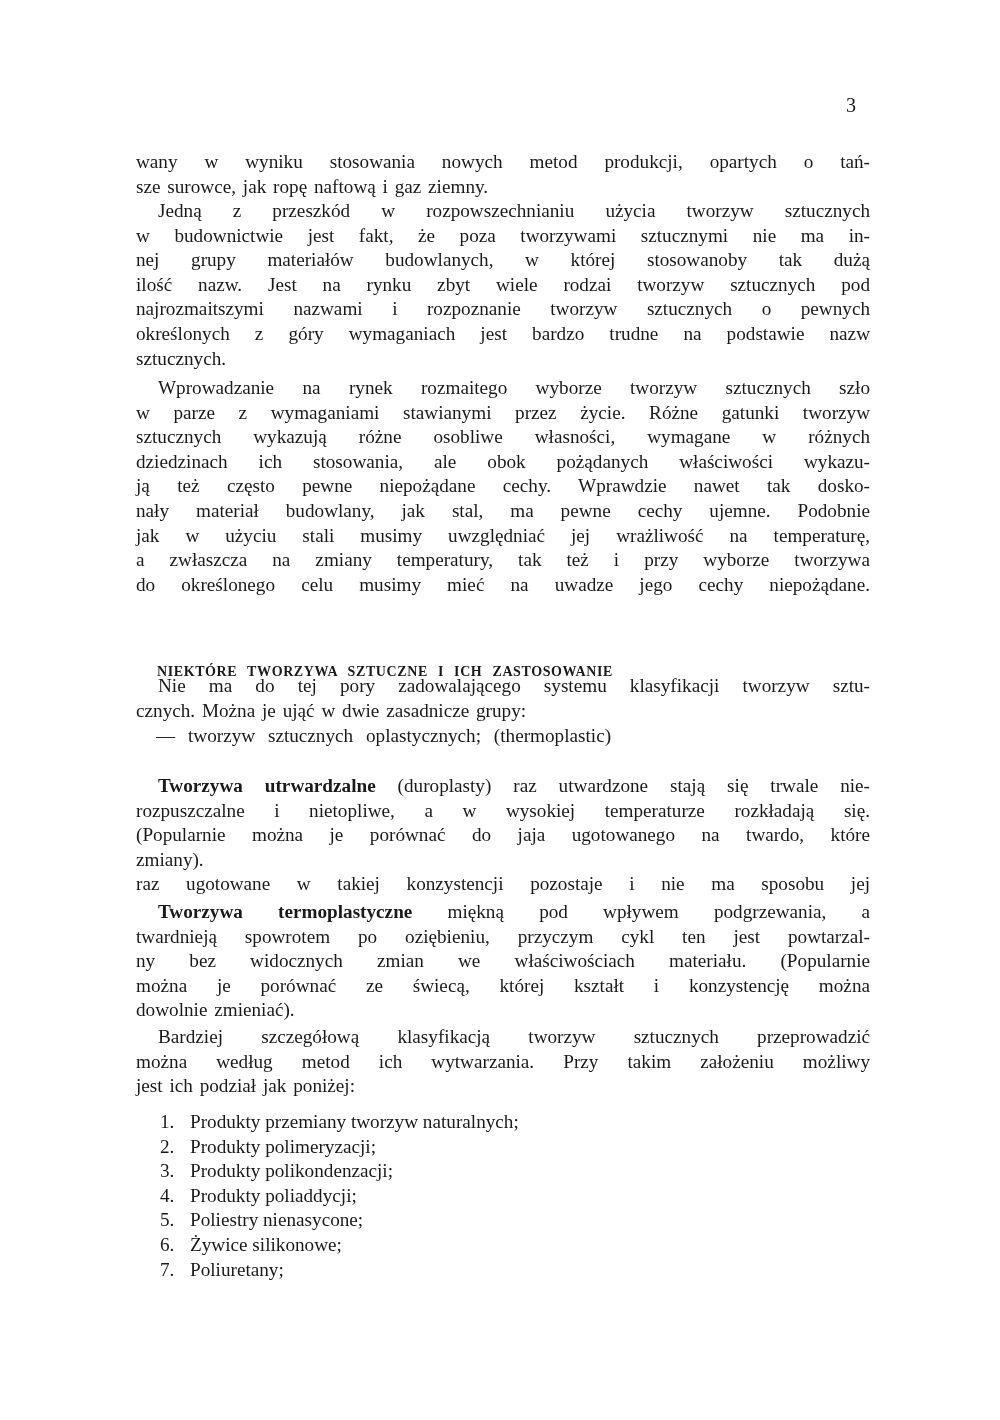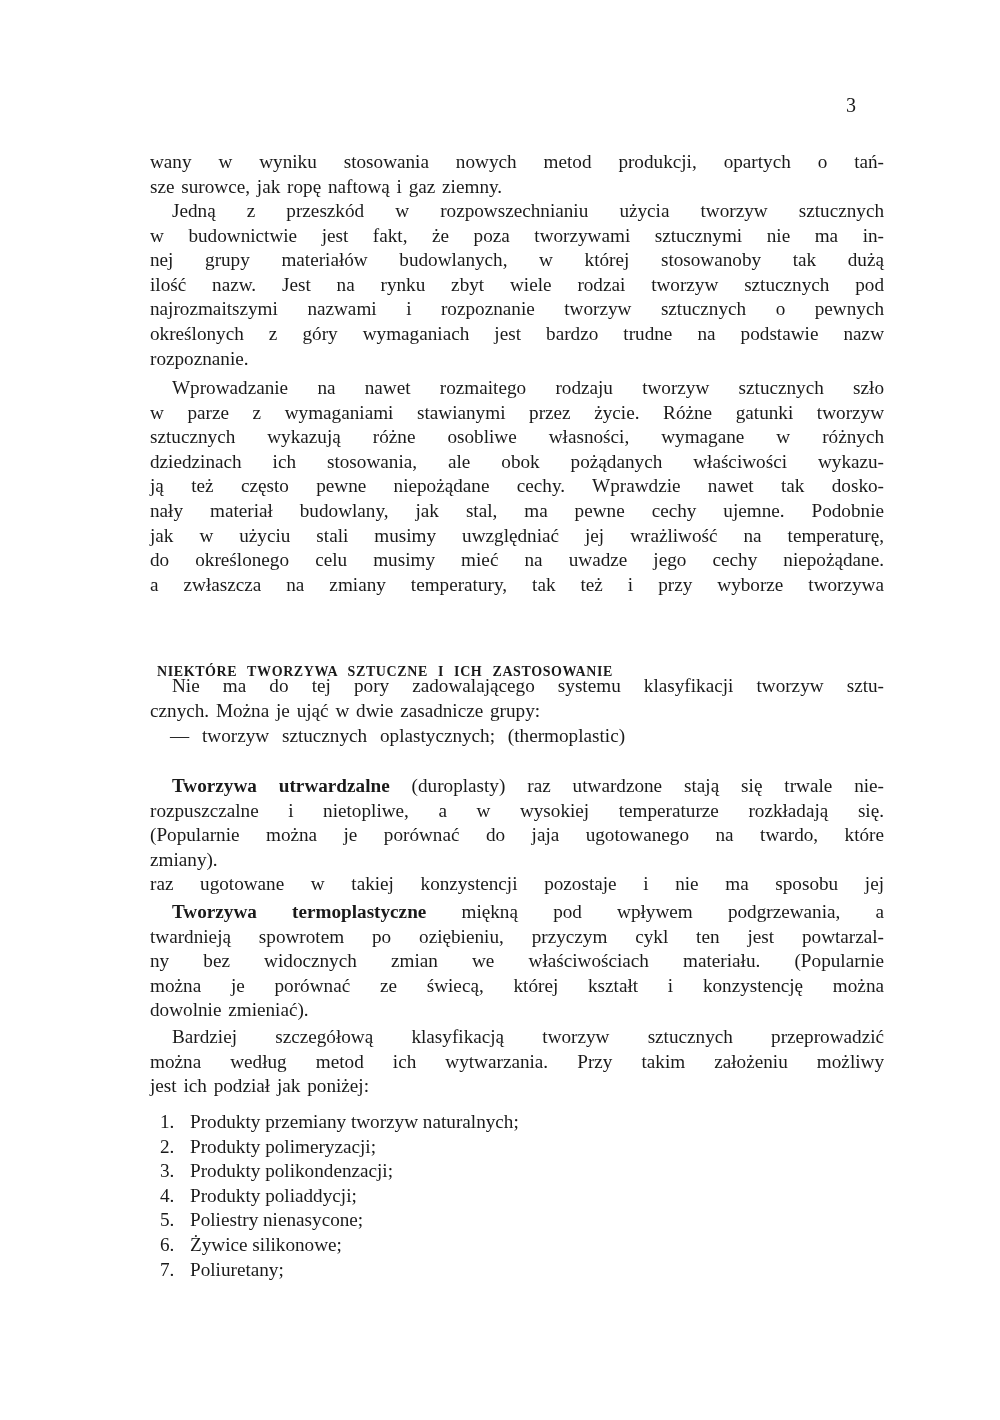--- a/index.html
+++ b/index.html
@@ -10,21 +10,20 @@
   }
   .page-number {
     position: absolute; left: 846px; top: 94px;
     font-size: 20px;
   }
   .text-block {
     position: absolute; left: 136px; width: 734px;
     font-size: 19.2px; line-height: 24.6px;
     text-align: justify;
     word-spacing: 2px;
-    margin-left: 14px;
   }
   .line { display: block; text-align: justify; text-align-last: justify; white-space: nowrap; }
   .line.last { text-align-last: left; }
   .indent { padding-left: 22px; }
   .heading {
     position: absolute; left: 157px; top: 664px;
     font-size: 14px; font-weight: bold; letter-spacing: 0.6px; word-spacing: 6px;
   }
   .bold { font-weight: bold; }
   .list {
@@ -45,33 +44,33 @@
   <span class="line last">sze surowce, jak ropę naftową i gaz ziemny.</span>
 </div>
 
 <div class="text-block" style="top:199px;">
   <span class="line indent">Jedną z przeszkód w rozpowszechnianiu użycia tworzyw sztucznych</span>
   <span class="line">w budownictwie jest fakt, że poza tworzywami sztucznymi nie ma in-</span>
   <span class="line">nej grupy materiałów budowlanych, w której stosowanoby tak dużą</span>
   <span class="line">ilość nazw. Jest na rynku zbyt wiele rodzai tworzyw sztucznych pod</span>
   <span class="line">najrozmaitszymi nazwami i rozpoznanie tworzyw sztucznych o pewnych</span>
   <span class="line">określonych z góry wymaganiach jest bardzo trudne na podstawie nazw</span>
-  <span class="line last">rozpoznanie.</span>
+  <span class="line last">sztucznych.</span>
 </div>
 
 <div class="text-block" style="top:376px;">
-  <span class="line indent">Wprowadzanie na nawet rozmaitego rodzaju tworzyw sztucznych szło</span>
+  <span class="line indent">Wprowadzanie na rynek rozmaitego wyborze tworzyw sztucznych szło</span>
   <span class="line">w parze z wymaganiami stawianymi przez życie. Różne gatunki tworzyw</span>
   <span class="line">sztucznych wykazują różne osobliwe własności, wymagane w różnych</span>
   <span class="line">dziedzinach ich stosowania, ale obok pożądanych właściwości wykazu-</span>
   <span class="line">ją też często pewne niepożądane cechy. Wprawdzie nawet tak dosko-</span>
   <span class="line">nały materiał budowlany, jak stal, ma pewne cechy ujemne. Podobnie</span>
   <span class="line">jak w użyciu stali musimy uwzględniać jej wrażliwość na temperaturę,</span>
+  <span class="line">a zwłaszcza na zmiany temperatury, tak też i przy wyborze tworzywa</span>
   <span class="line">do określonego celu musimy mieć na uwadze jego cechy niepożądane.</span>
-  <span class="line">a zwłaszcza na zmiany temperatury, tak też i przy wyborze tworzywa</span>
 </div>
 
 <div class="heading">NIEKTÓRE TWORZYWA SZTUCZNE I ICH ZASTOSOWANIE</div>
 
 <div class="text-block" style="top:674px;">
   <span class="line indent">Nie ma do tej pory zadowalającego systemu klasyfikacji tworzyw sztu-</span>
   <span class="line last">cznych. Można je ująć w dwie zasadnicze grupy:</span>
 </div>
 
 <div class="text-block" style="top:724px; left:156px; width:670px;">

